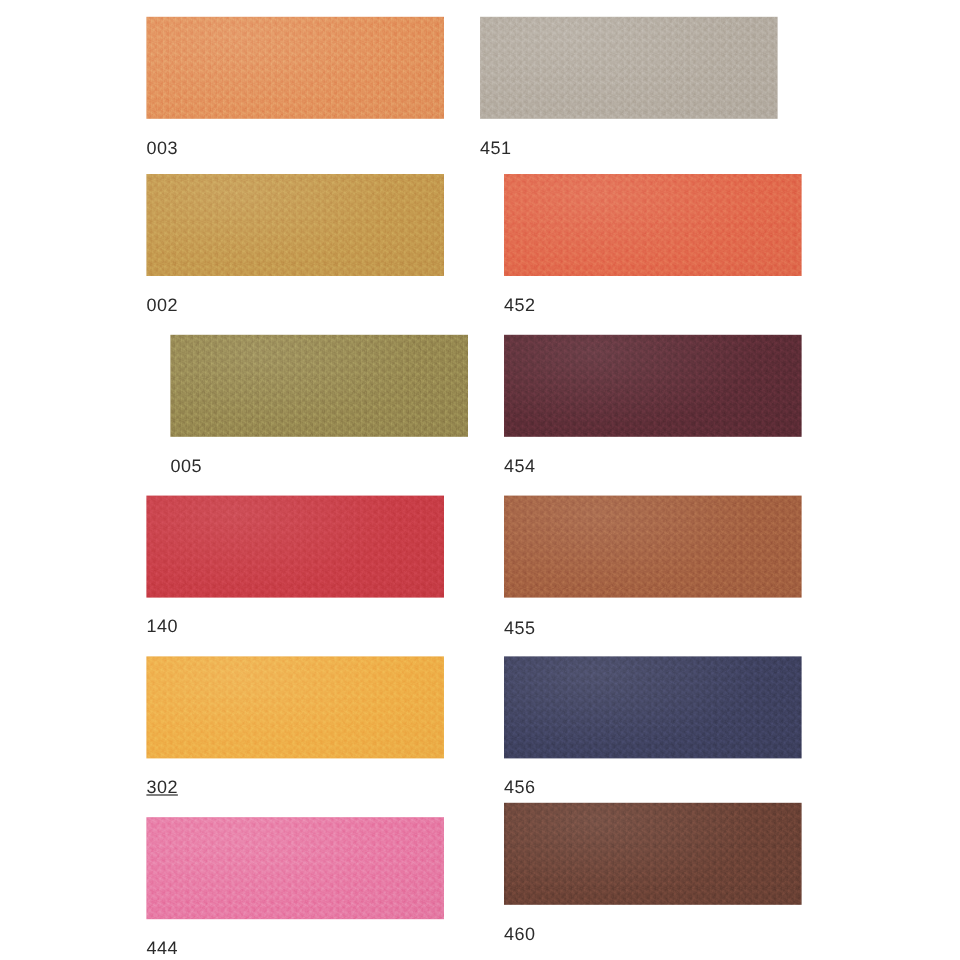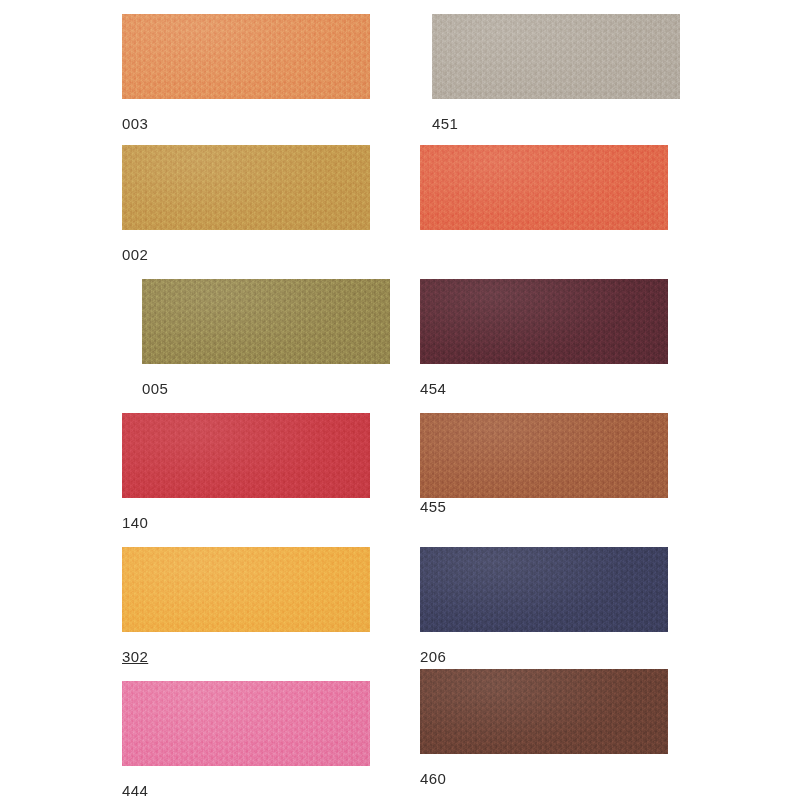--- a/index.html
+++ b/index.html
@@ -123,53 +123,54 @@
         </div>
         <div class="swatch-label" style="margin-top: 17px; color: rgb(43, 43, 43); text-decoration: underline;">302</div>
       </div>
       <div class="swatch-cell" style="left: 122px; top: 681px;">
         <div class="swatch-chip" style="background-color: rgb(232, 123, 166); width: 248px; height: 85px;">
           <div class="grain" style="background-position: 2px 7px, 7px 2px, 0px 4px;"></div>
           <div class="sheen"></div>
         </div>
         <div class="swatch-label" style="color: rgb(43, 43, 43);">444</div>
       </div>
-      <div class="swatch-cell" style="left: 432px; top: 14px;">
+      <div class="swatch-cell" style="left: 400px; top: 14px;">
         <div class="swatch-chip" style="background-color: rgb(181, 173, 162); width: 248px; height: 85px;">
           <div class="grain" style="background-position: 1px 3px, 3px 1px, 4px 0px;"></div>
           <div class="sheen"></div>
         </div>
         <div class="swatch-label" style="margin-top: 17px; color: rgb(43, 43, 43);">451</div>
       </div>
       <div class="swatch-cell" style="left: 420px; top: 145px;">
         <div class="swatch-chip" style="background-color: rgb(226, 105, 75); width: 248px; height: 85px;">
           <div class="grain" style="background-position: 0px 8px, 8px 0px, 3px 0px;"></div>
           <div class="sheen"></div>
         </div>
+        <div class="swatch-label" style="margin-top: 17px; color: rgb(43, 43, 43);">452</div>
       </div>
       <div class="swatch-cell" style="left: 420px; top: 279px;">
         <div class="swatch-chip" style="background-color: rgb(92, 42, 52); width: 248px; height: 85px;">
           <div class="grain" style="background-position: 6px 4px, 4px 6px, 4px 1px;"></div>
           <div class="sheen"></div>
         </div>
         <div class="swatch-label" style="margin-top: 17px; color: rgb(43, 43, 43);">454</div>
       </div>
       <div class="swatch-cell" style="left: 420px; top: 413px;">
         <div class="swatch-chip" style="background-color: rgb(164, 96, 63); width: 248px; height: 85px;">
           <div class="grain" style="background-position: 5px 0px, 0px 5px, 3px 2px;"></div>
           <div class="sheen"></div>
         </div>
-        <div class="swatch-label" style="margin-top: 1px; color: rgb(43, 43, 43);">455</div>
+        <div class="swatch-label" style="margin-top: 18px; color: rgb(43, 43, 43);">455</div>
       </div>
       <div class="swatch-cell" style="left: 420px; top: 547px;">
         <div class="swatch-chip" style="background-color: rgb(60, 63, 95); width: 248px; height: 85px;">
           <div class="grain" style="background-position: 4px 5px, 5px 4px, 2px 2px;"></div>
           <div class="sheen"></div>
         </div>
-        <div class="swatch-label" style="margin-top: 17px; color: rgb(43, 43, 43);">206</div>
+        <div class="swatch-label" style="margin-top: 17px; color: rgb(43, 43, 43);">456</div>
       </div>
       <div class="swatch-cell" style="left: 420px; top: 669px;">
         <div class="swatch-chip" style="background-color: rgb(107, 64, 51); width: 248px; height: 85px;">
           <div class="grain" style="background-position: 3px 1px, 1px 3px, 1px 3px;"></div>
           <div class="sheen"></div>
         </div>
         <div class="swatch-label" style="margin-top: 17px; color: rgb(43, 43, 43);">460</div>
       </div>
     </div>
 </div>

